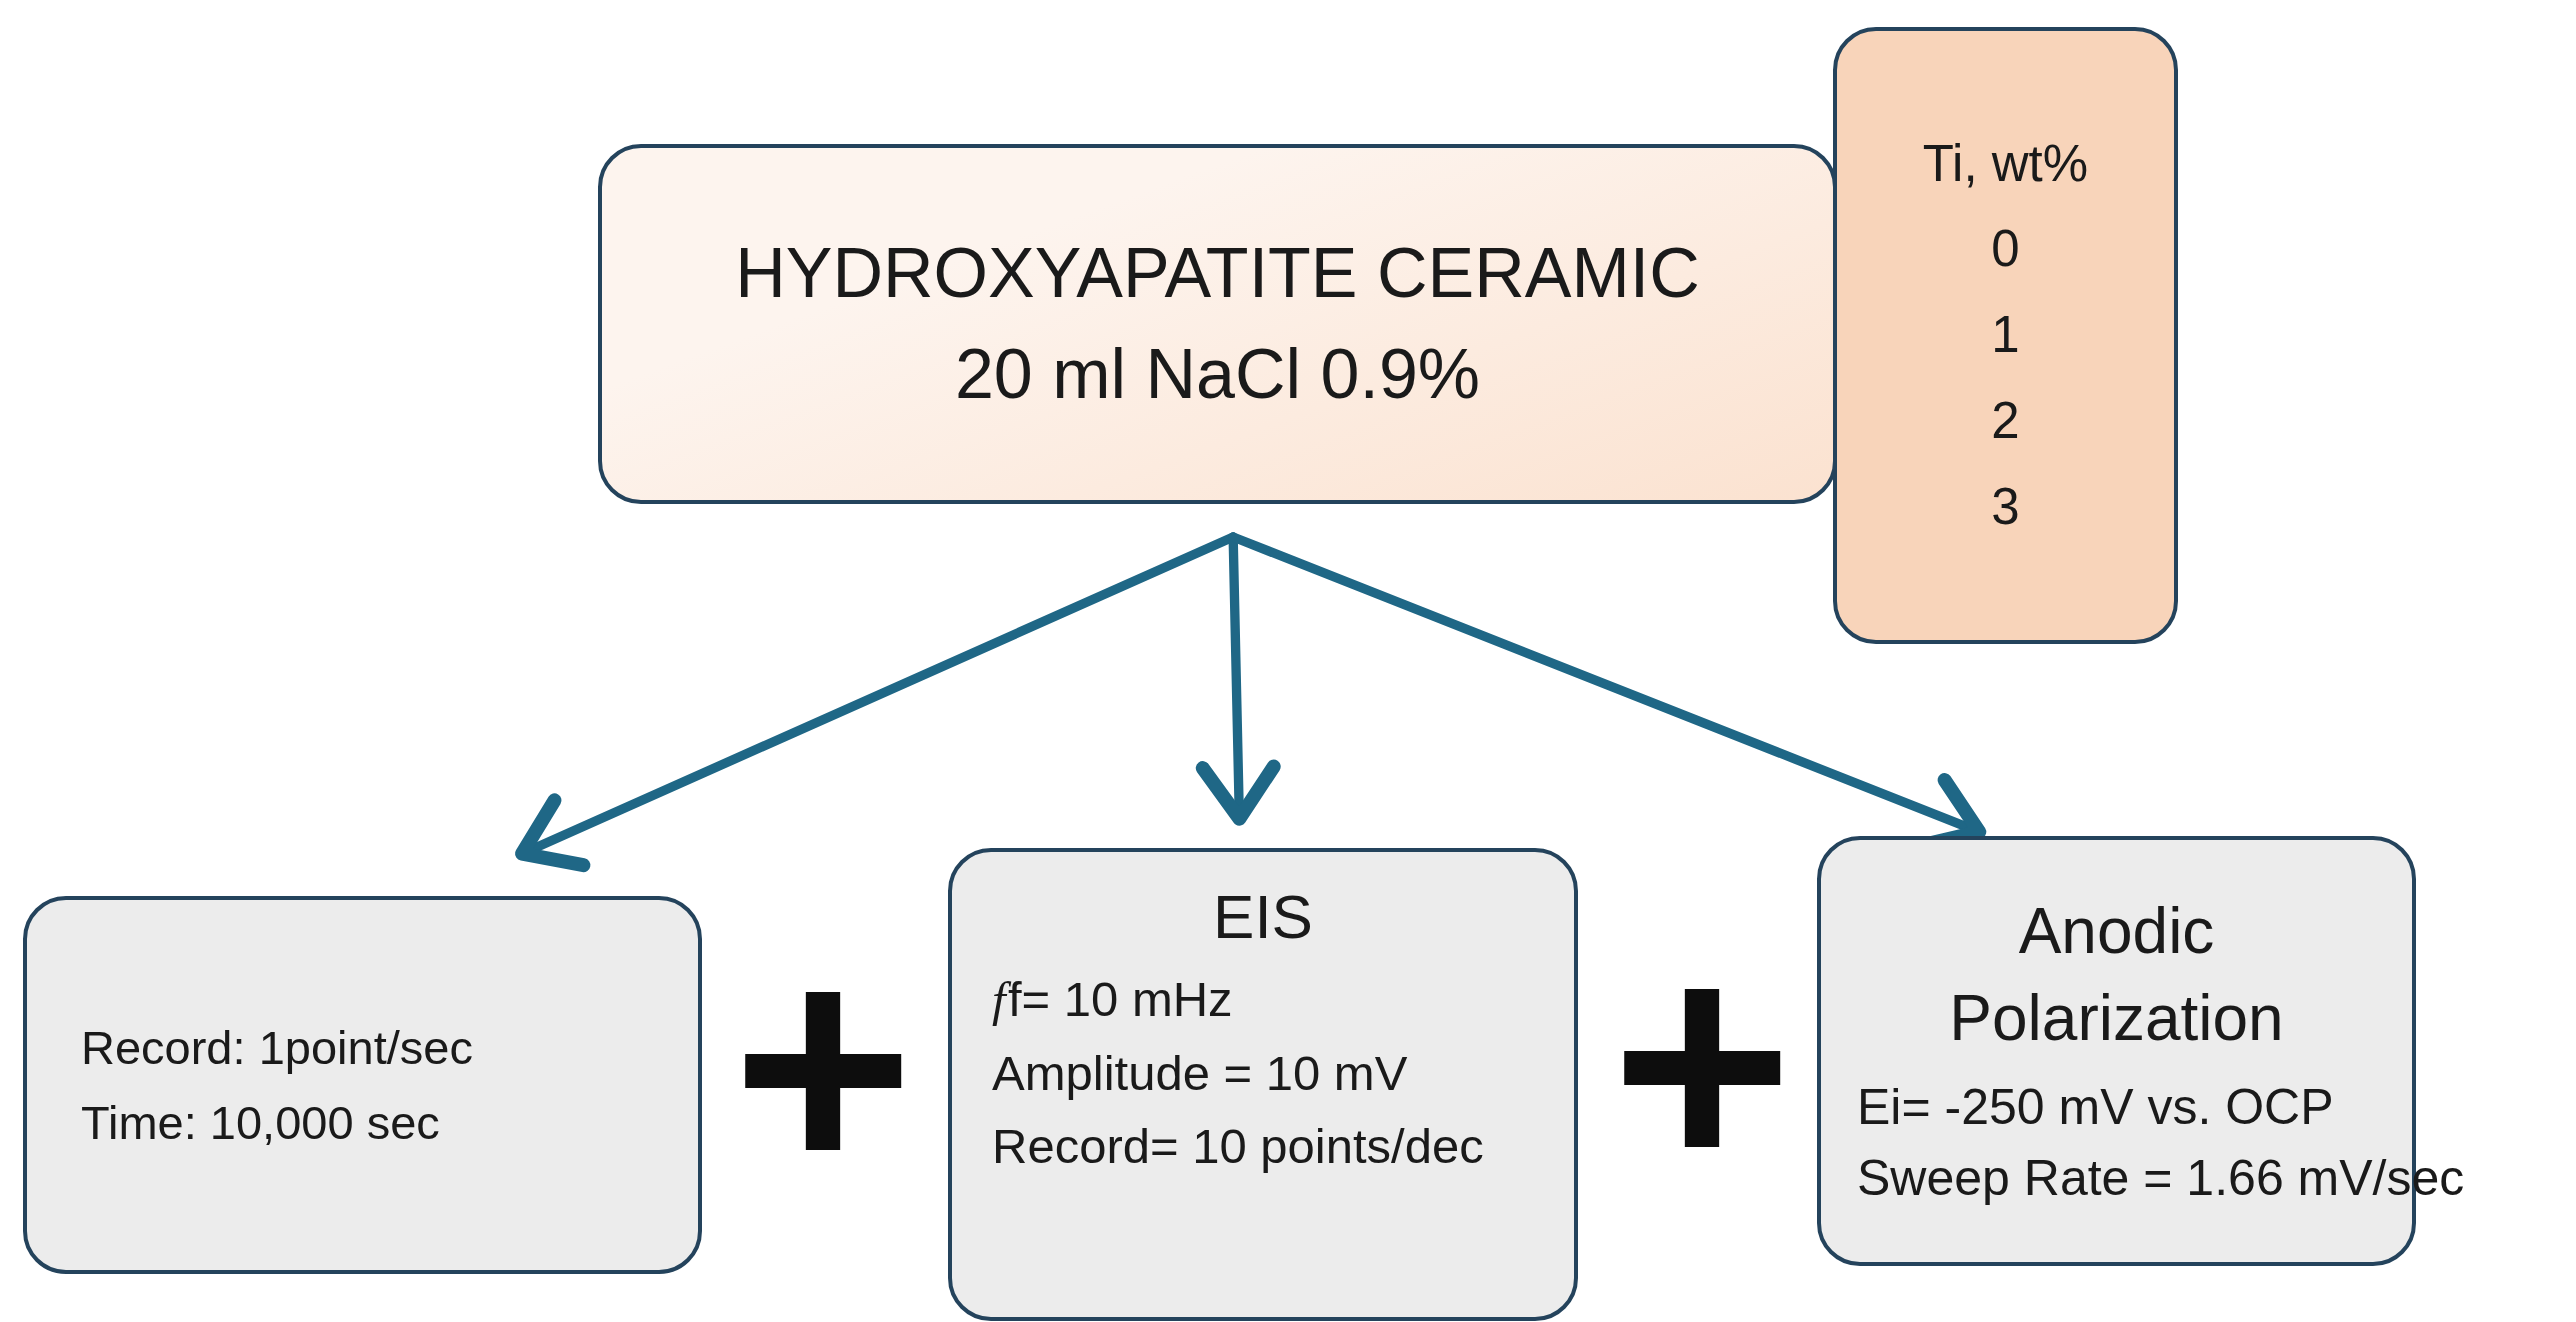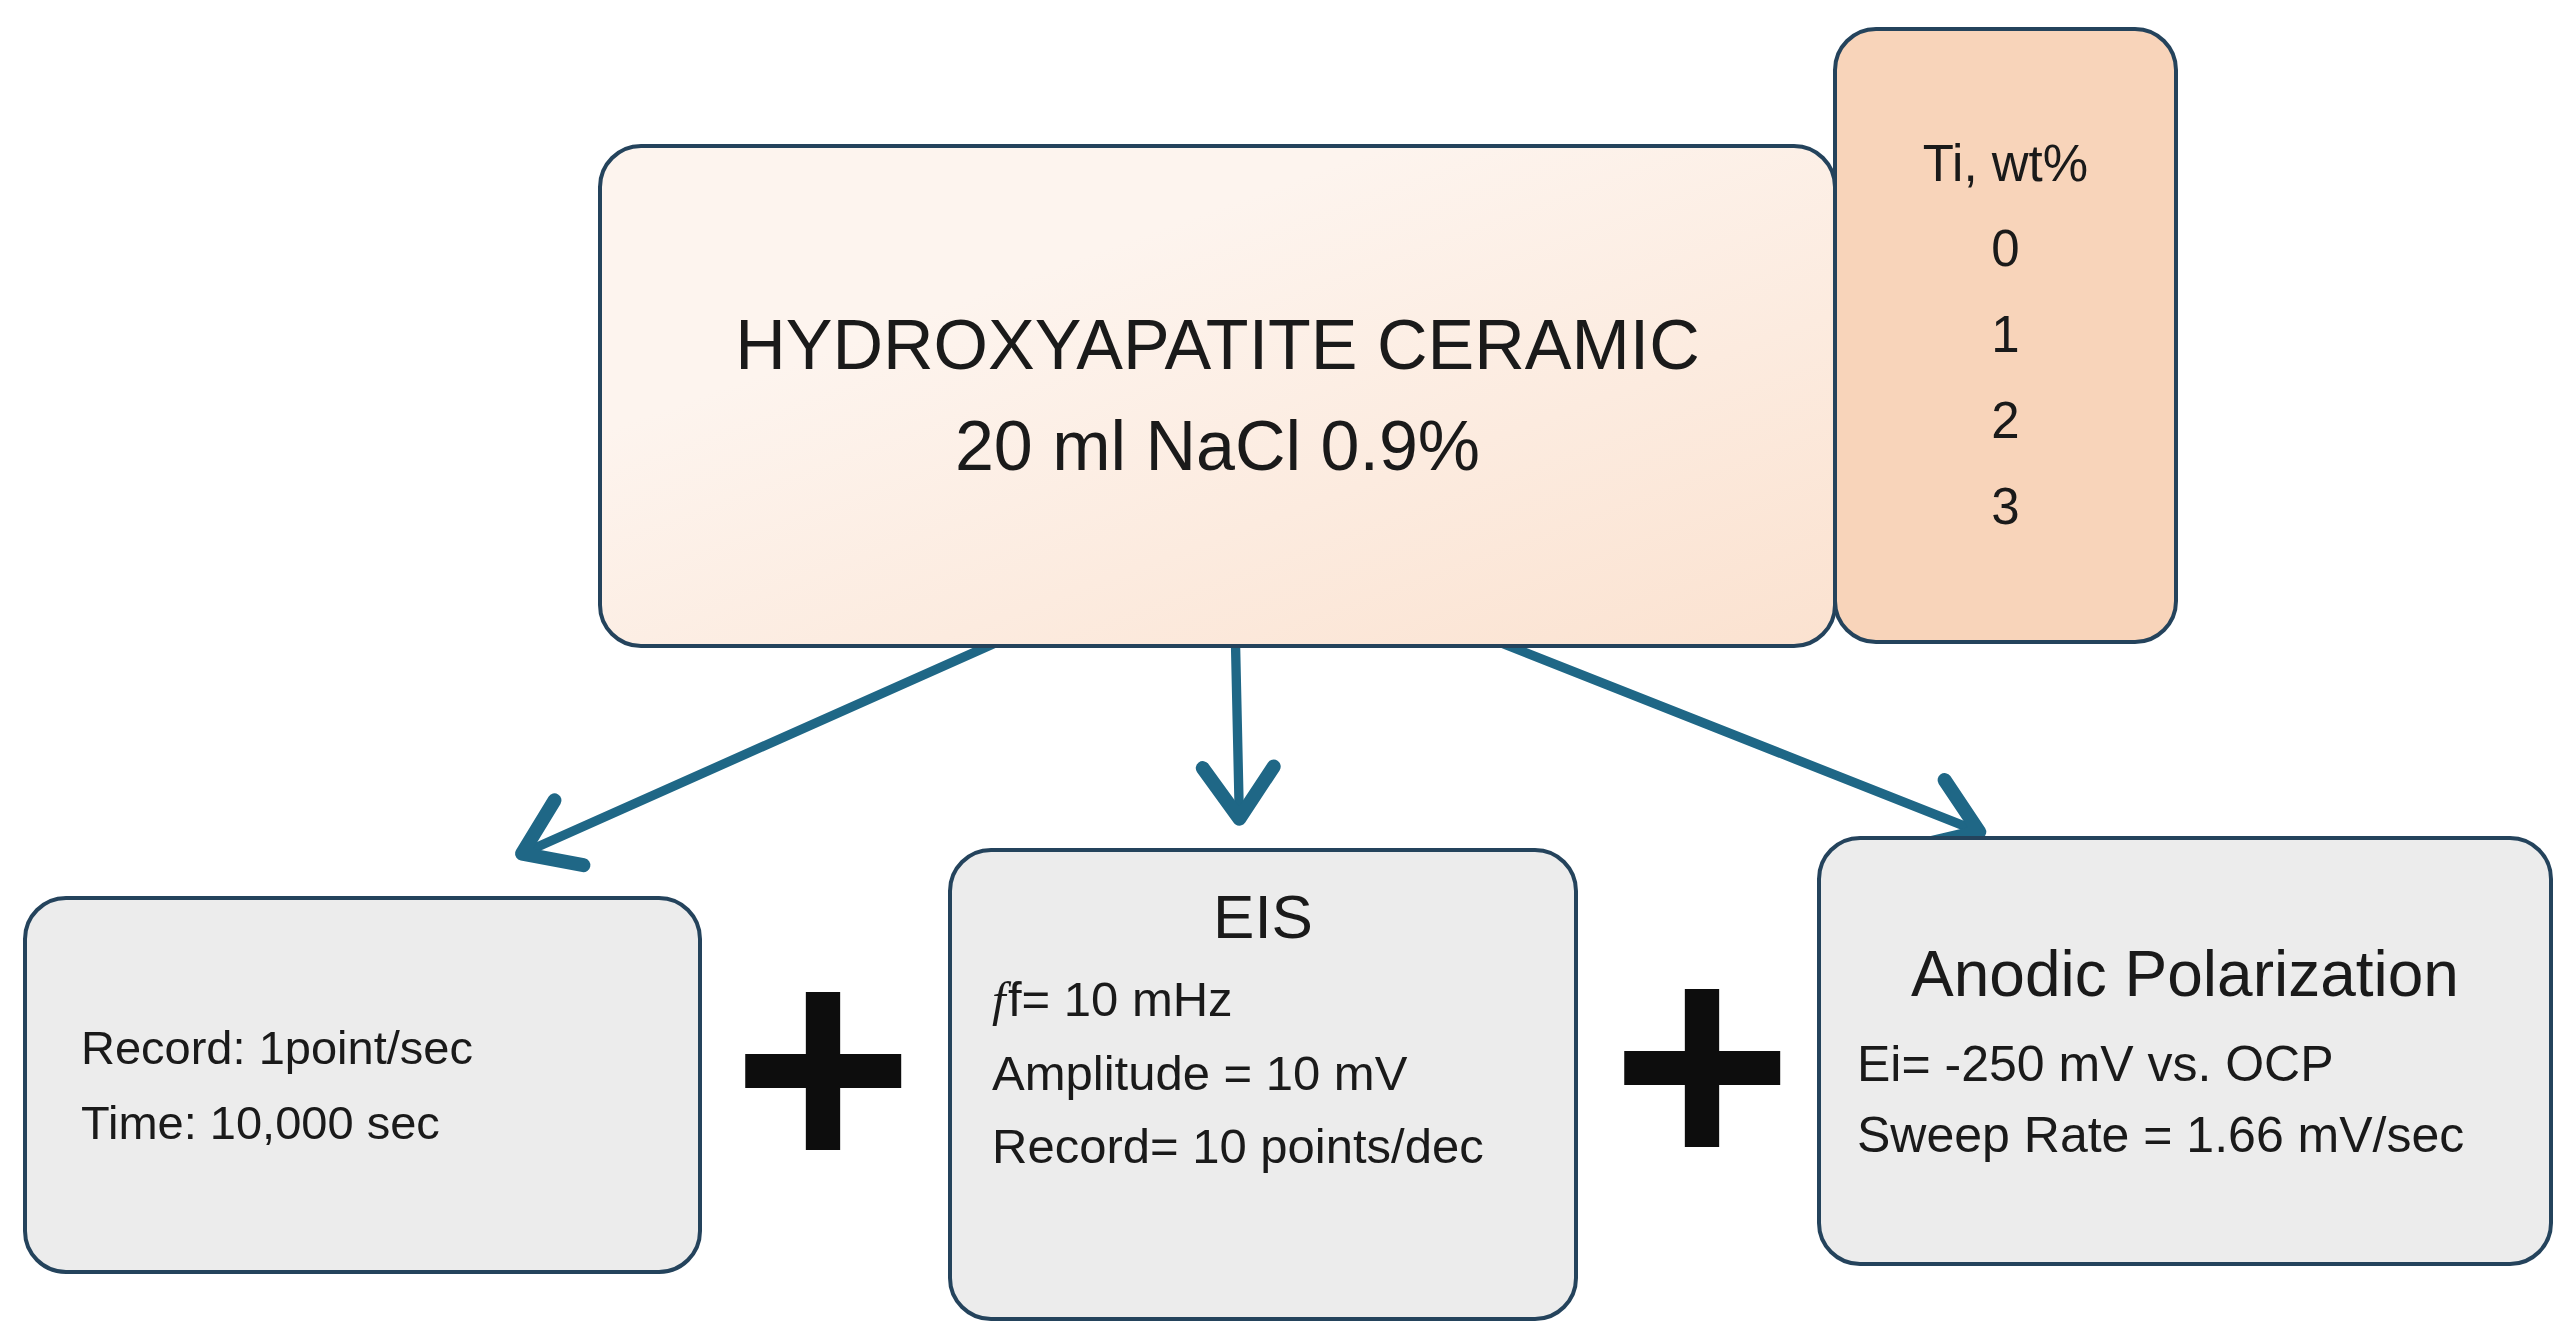--- a/index.html
+++ b/index.html
@@ -26,21 +26,21 @@
     overflow: hidden;
   }
   .box {
     position: absolute;
     border: 4.7px solid var(--border);
     border-radius: 43px;
   }
   
   #main-box {
     left: 598px; top: 144px;
-    width: 1239px; height: 504px;
+    width: 1239px; height: 360px;
     background: linear-gradient(160deg, var(--main-bg-top) 30%, var(--main-bg-bottom) 100%);
     z-index: 1;
     display: flex; flex-direction: column;
     align-items: center; justify-content: center;
     font-size: 70px; line-height: 1.45;
     text-align: center;
   }
   
   #ti-box {
     left: 1833px; top: 26.5px;
@@ -65,21 +65,21 @@
     padding: 0 54px;
   }
   #eis-box {
     left: 948px; top: 848px;
     width: 630px; height: 473px;
     padding: 23px 40px 15.6px;
     justify-content: flex-start;
   }
   #anodic-box {
     left: 1817px; top: 836px;
-    width: 736px; height: 430px;
+    width: 599px; height: 430px;
     padding: 0 36px;
   }
   .box-title {
     text-align: center;
     font-size: 62px;
     line-height: 1.35;
   }
   #ocp-box .box-title { margin-bottom: 17px; }
   #eis-box .box-title { margin-bottom: 4.7px; }
   #anodic-box .box-title { margin-bottom: 11px; font-size: 64px; }

